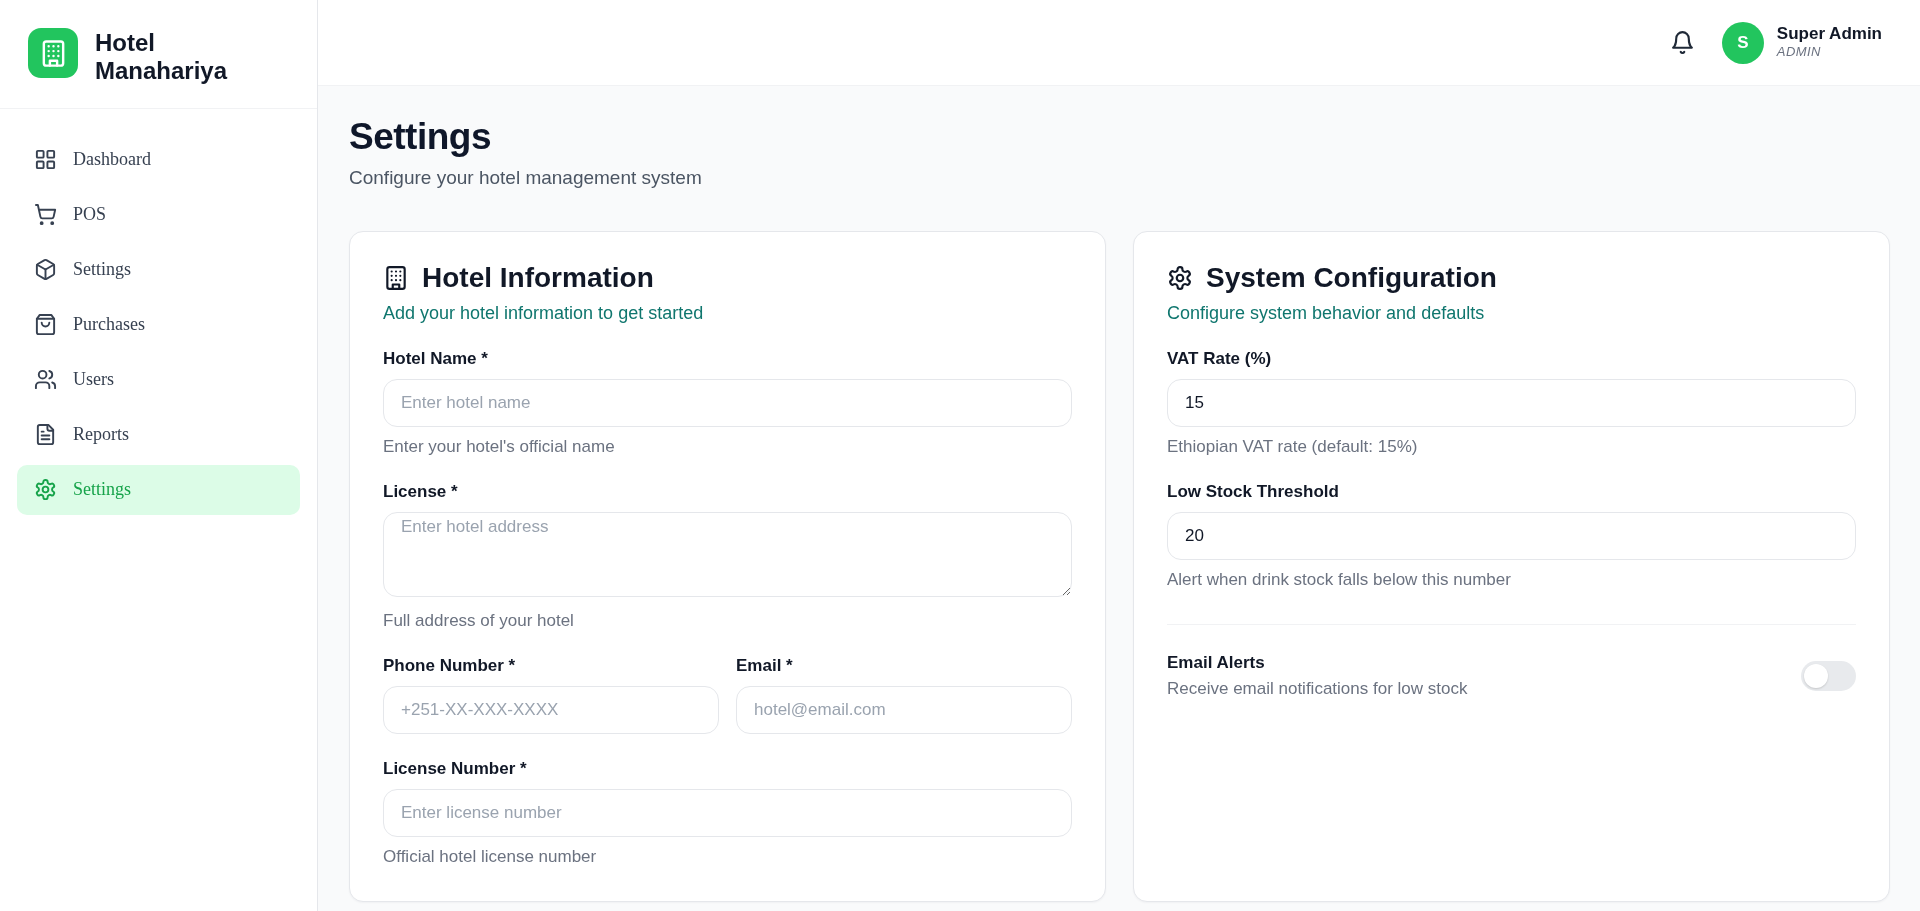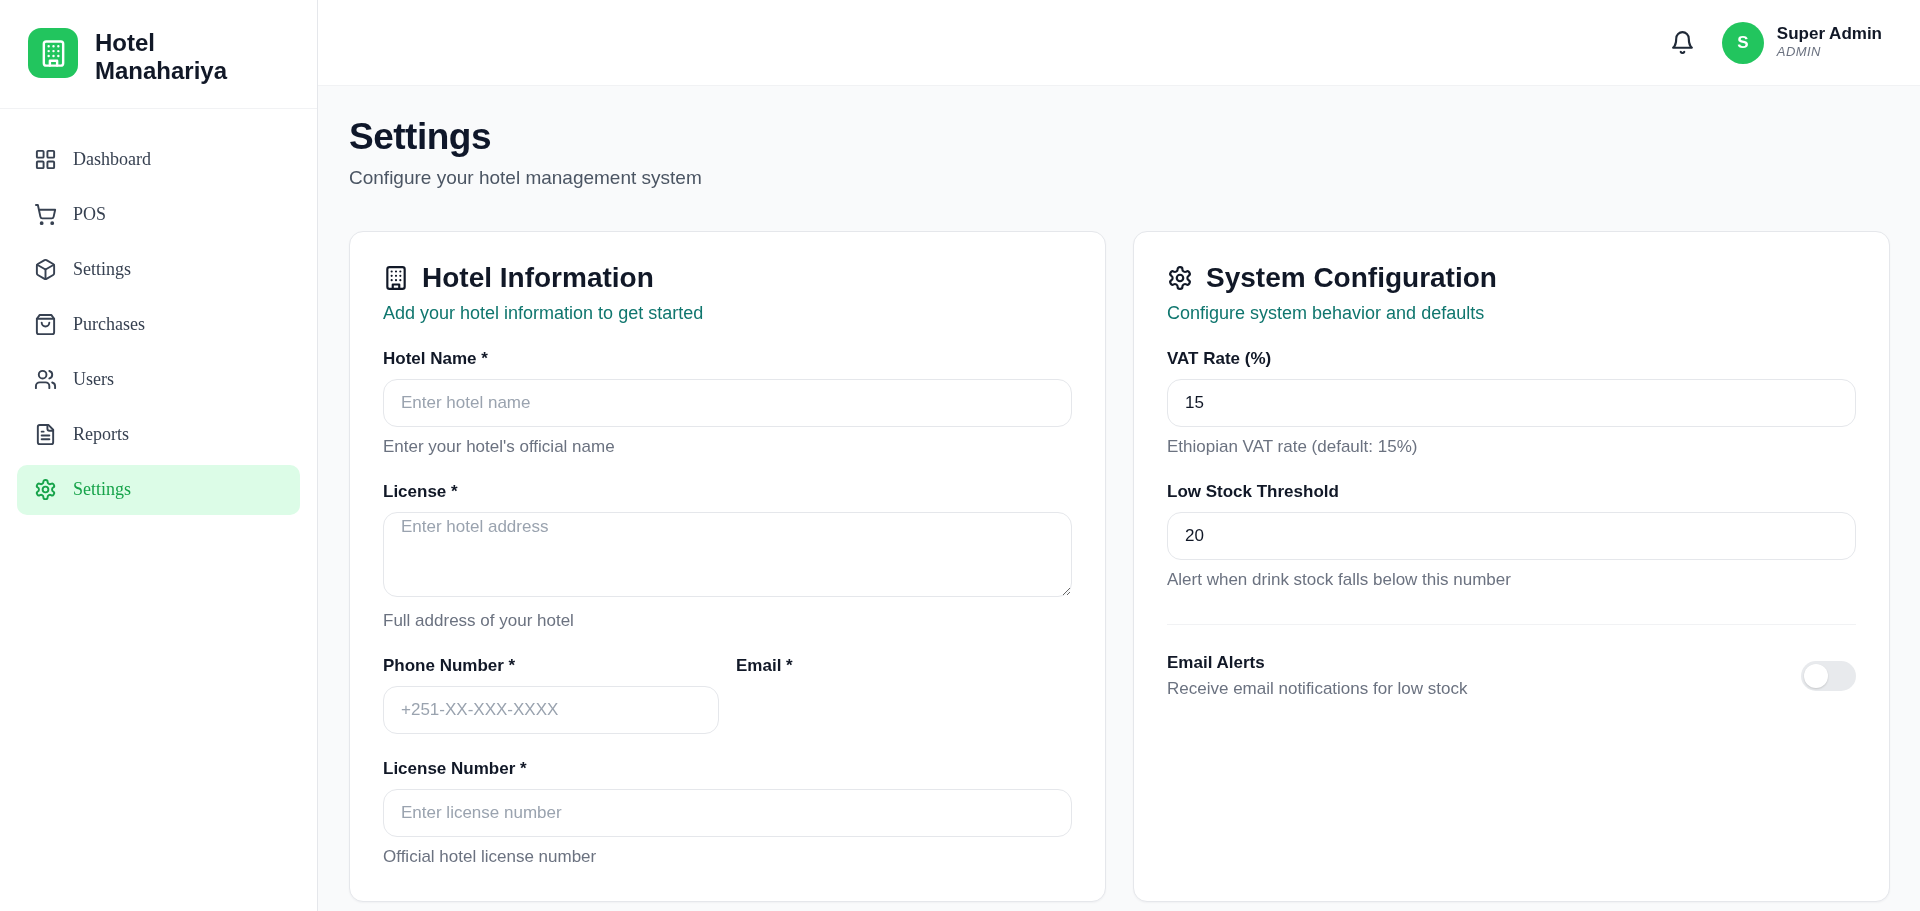--- a/index.html
+++ b/index.html
@@ -265,20 +265,21 @@
             <div class="help">Full address of your hotel</div>
           </div>
 
           <div class="two-col">
             <div>
               <label class="field-label">Phone Number *</label>
               <input class="text-input" type="text" placeholder="+251-XX-XXX-XXXX" style="">
             </div>
             <div>
               <label class="field-label">Email *</label>
+              <input class="text-input" type="text" placeholder="hotel@email.com" style="">
             </div>
           </div>
 
           <div class="field">
             <label class="field-label">License Number *</label>
             <input class="text-input" type="text" placeholder="Enter license number" style="">
             <div class="help">Official hotel license number</div>
           </div>
         </section>
 

